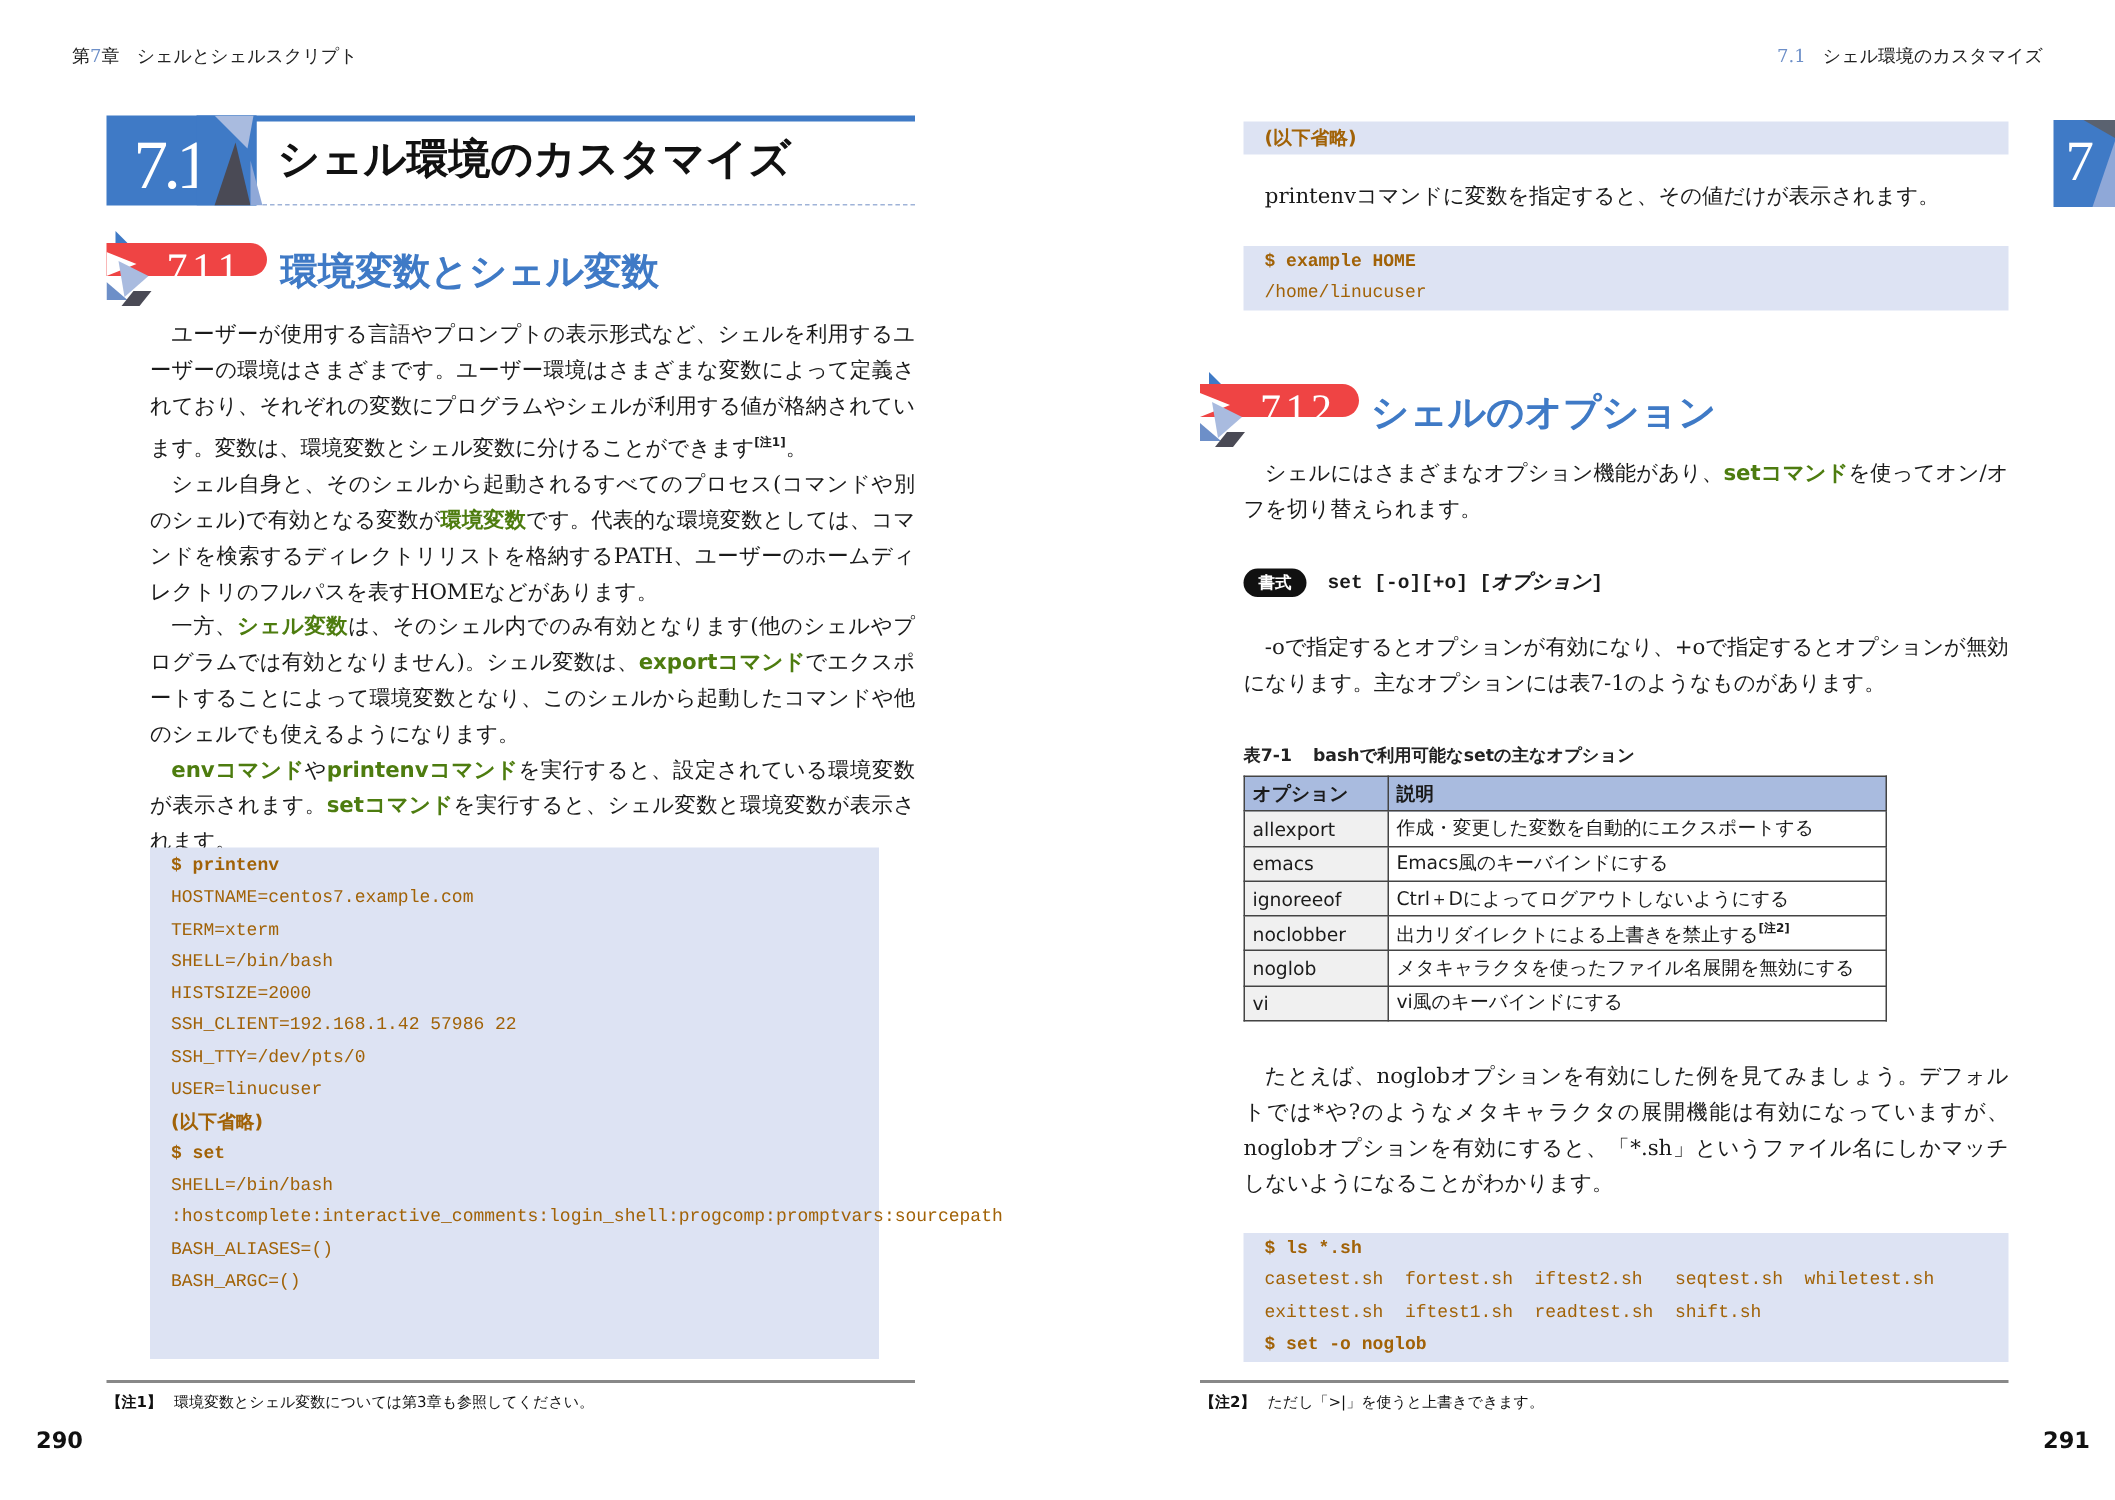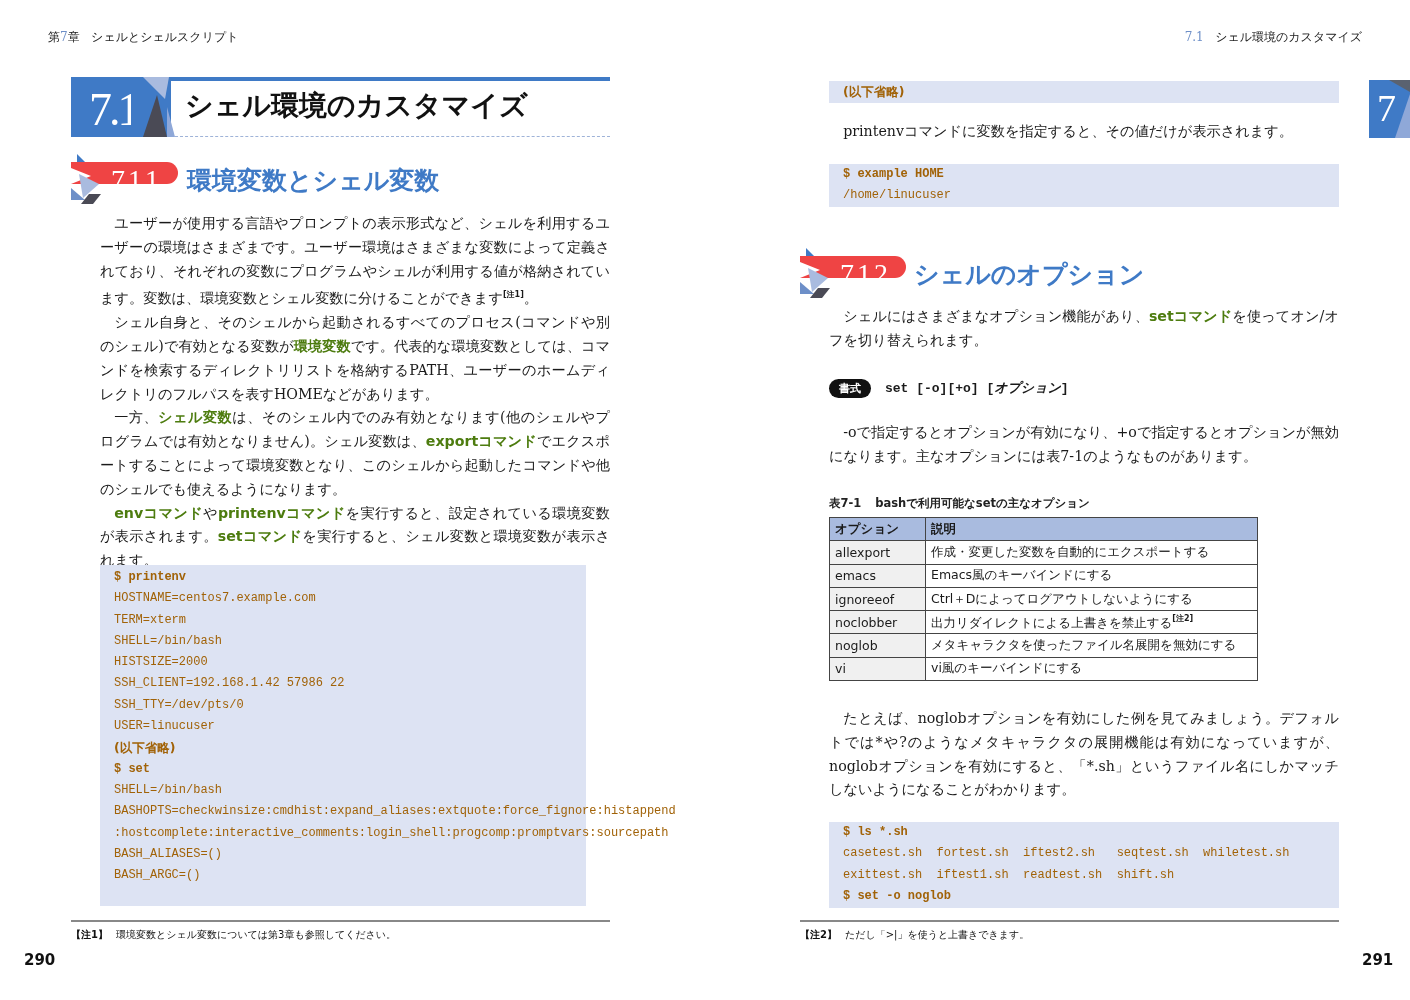--- a/index.html
+++ b/index.html
@@ -109,21 +109,20 @@
       <div class="ln">HOSTNAME=centos7.example.com</div>
       <div class="ln">TERM=xterm</div>
       <div class="ln">SHELL=/bin/bash</div>
       <div class="ln">HISTSIZE=2000</div>
       <div class="ln">SSH_CLIENT=192.168.1.42 57986 22</div>
       <div class="ln">SSH_TTY=/dev/pts/0</div>
       <div class="ln">USER=linucuser</div>
       <div class="ln jp">(以下省略)</div>
       <div class="ln cmd">$ set</div>
       <div class="ln">SHELL=/bin/bash</div>
-      <div class="ln">BASHOPTS=checkwinsize:cmdhist:expand_aliases:extquote:force_fignore:histappend</div>
       <div class="ln">:hostcomplete:interactive_comments:login_shell:progcomp:promptvars:sourcepath</div>
       <div class="ln">BASH_ALIASES=()</div>
       <div class="ln">BASH_ARGC=()</div>
     </div>
 
   <div class="footrule" style="left:71px; top:920px; width:539px;"></div>
   <div class="footnote" style="left:71px; top:928px;">
     <b>【注1】</b><span>環境変数とシェル変数については第3章も参照してください。</span>
   </div>
   <div class="folio" style="left:24px;">290</div>

